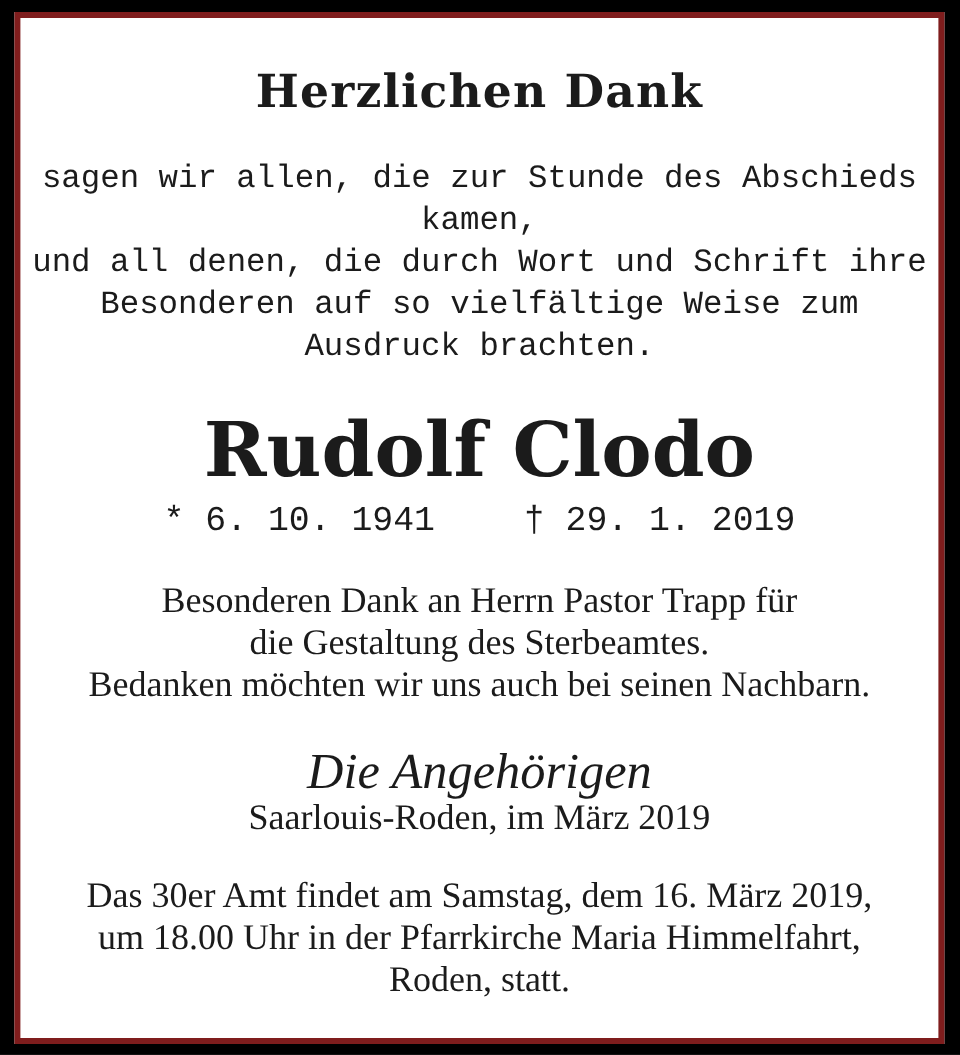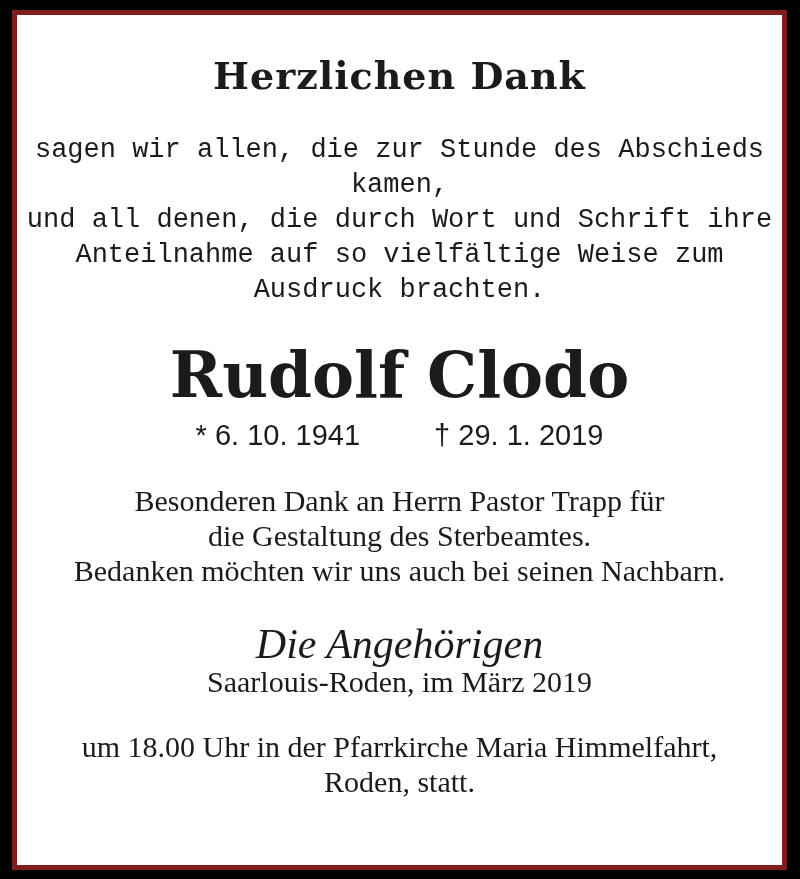--- a/index.html
+++ b/index.html
@@ -40,21 +40,21 @@
   }
   .name {
     margin-top: 34px;
     font-family: "DejaVu Serif", serif;
     font-weight: bold;
     font-size: 63px;
     line-height: 66px;
   }
   .dates {
     margin-top: 9px;
-    font-family: Liberation Sans, sans-serif;
+    font-family: Liberation Mono, monospace;
     font-size: 29px;
     line-height: 36px;
     display: flex;
     justify-content: center;
     gap: 74px;
   }
   .thanks {
     margin-top: 30px;
     font-family: "Liberation Serif", serif;
     font-size: 30px;
@@ -84,21 +84,21 @@
 <body>
 
 <div class="frame">
   <div class="sheet">
 
     <div class="title">Herzlichen Dank</div>
 
     <div class="intro">
       <span class="line">sagen wir allen, die zur Stunde des Abschieds kamen,</span>
       <span class="line">und all denen, die durch Wort und Schrift ihre</span>
-      <span class="line">Anteilnahme auf so vielfältige Weise zum</span>
+      <span class="line">Besonderen auf so vielfältige Weise zum</span>
       <span class="line">Ausdruck brachten.</span>
     </div>
 
     <div class="name">Rudolf Clodo</div>
 
     <div class="dates">
       <span><span>*</span>&nbsp;<span>6. 10. 1941</span></span>
       <span><span>†</span>&nbsp;<span>29. 1. 2019</span></span>
     </div>
 
@@ -106,18 +106,19 @@
       <span class="line">Besonderen Dank an Herrn Pastor Trapp für</span>
       <span class="line">die Gestaltung des Sterbeamtes.</span>
       <span class="line">Bedanken möchten wir uns auch bei seinen Nachbarn.</span>
     </div>
 
     <div class="signature">Die Angehörigen</div>
 
     <div class="place-date">Saarlouis-Roden, im März 2019</div>
 
     <div class="service">
+      <span class="line">Das 30er Amt findet am Samstag, dem 16. März 2019,</span>
       <span class="line">um 18.00 Uhr in der Pfarrkirche Maria Himmelfahrt,</span>
       <span class="line">Roden, statt.</span>
     </div>
 
   </div>
 </div>
 
 </body></html>

